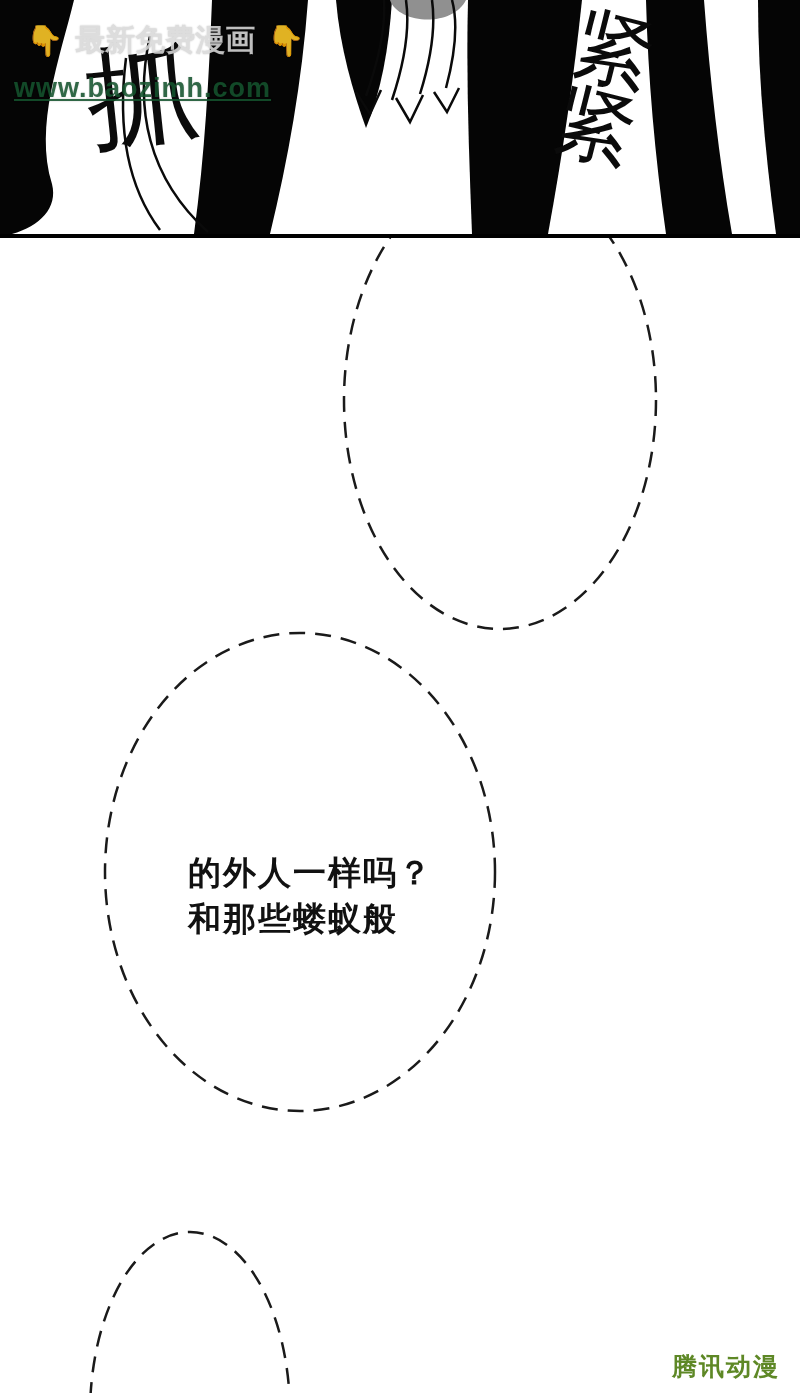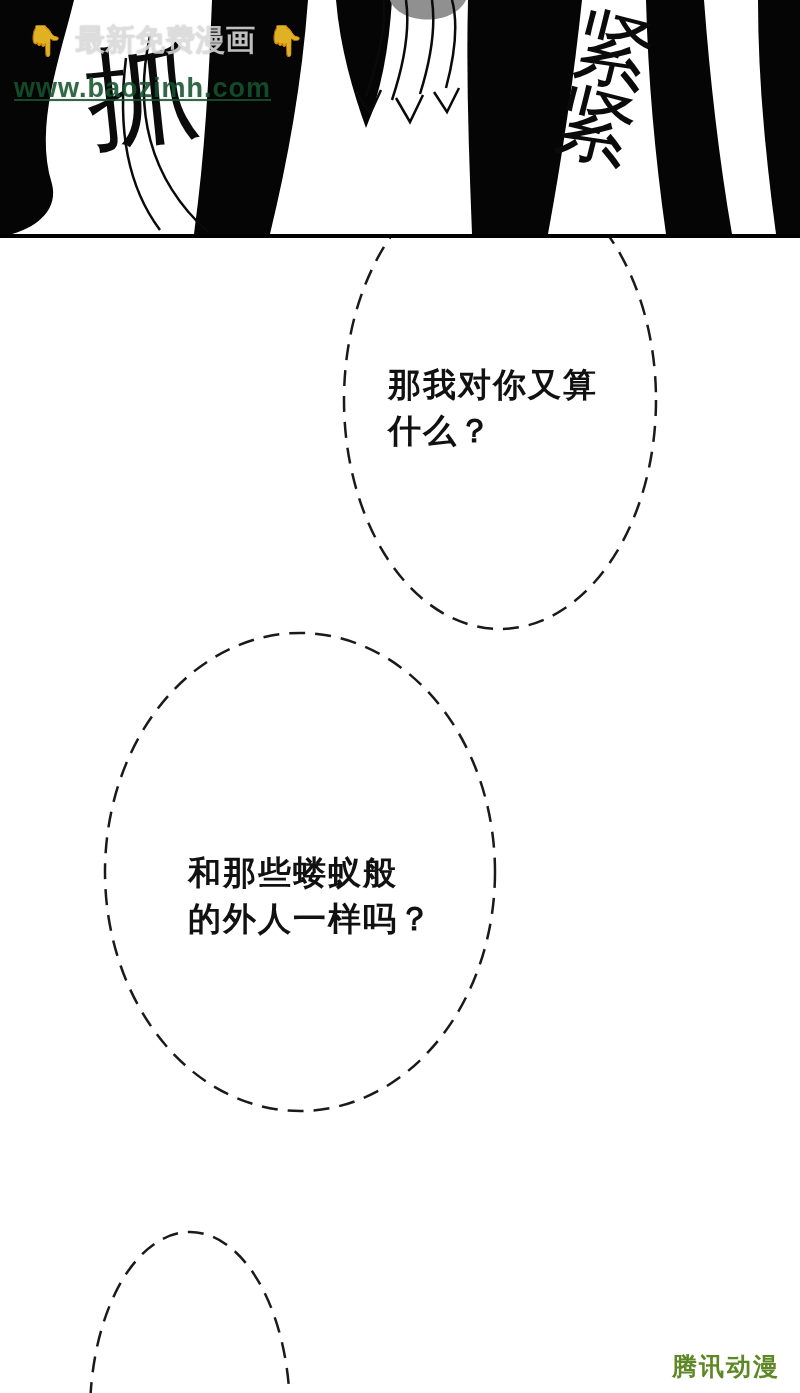--- a/index.html
+++ b/index.html
@@ -71,33 +71,29 @@
 </style>
 </head>
 <body>
 
 <div id="page">
 
   <div class="bubble" id="bubble1">
     <svg width="320" height="464" viewBox="0 0 320 464">
       <ellipse cx="160" cy="232" rx="156" ry="229" fill="none" stroke="#1a1a1a" stroke-width="2.5" stroke-dasharray="16 10"></ellipse>
     </svg>
-    <div class="bubble-text">
-      <div>那我对你又算</div>
-      <div>什么？</div>
-    </div>
   </div>
 
   <div class="bubble" id="bubble2">
     <svg width="396" height="484" viewBox="0 0 396 484">
       <ellipse cx="198" cy="242" rx="195" ry="239" fill="none" stroke="#1a1a1a" stroke-width="2.5" stroke-dasharray="16 10"></ellipse>
     </svg>
     <div class="bubble-text">
+      <div>的外人一样吗？</div>
       <div>和那些蝼蚁般</div>
-      <div>的外人一样吗？</div>
     </div>
   </div>
 
   <div class="bubble" id="bubble3">
     <svg width="204" height="370" viewBox="0 0 204 370">
       <ellipse cx="102" cy="184" rx="100" ry="182" fill="none" stroke="#1a1a1a" stroke-width="2.5" stroke-dasharray="16 10"></ellipse>
     </svg>
   </div>
 
   <div class="panel">

